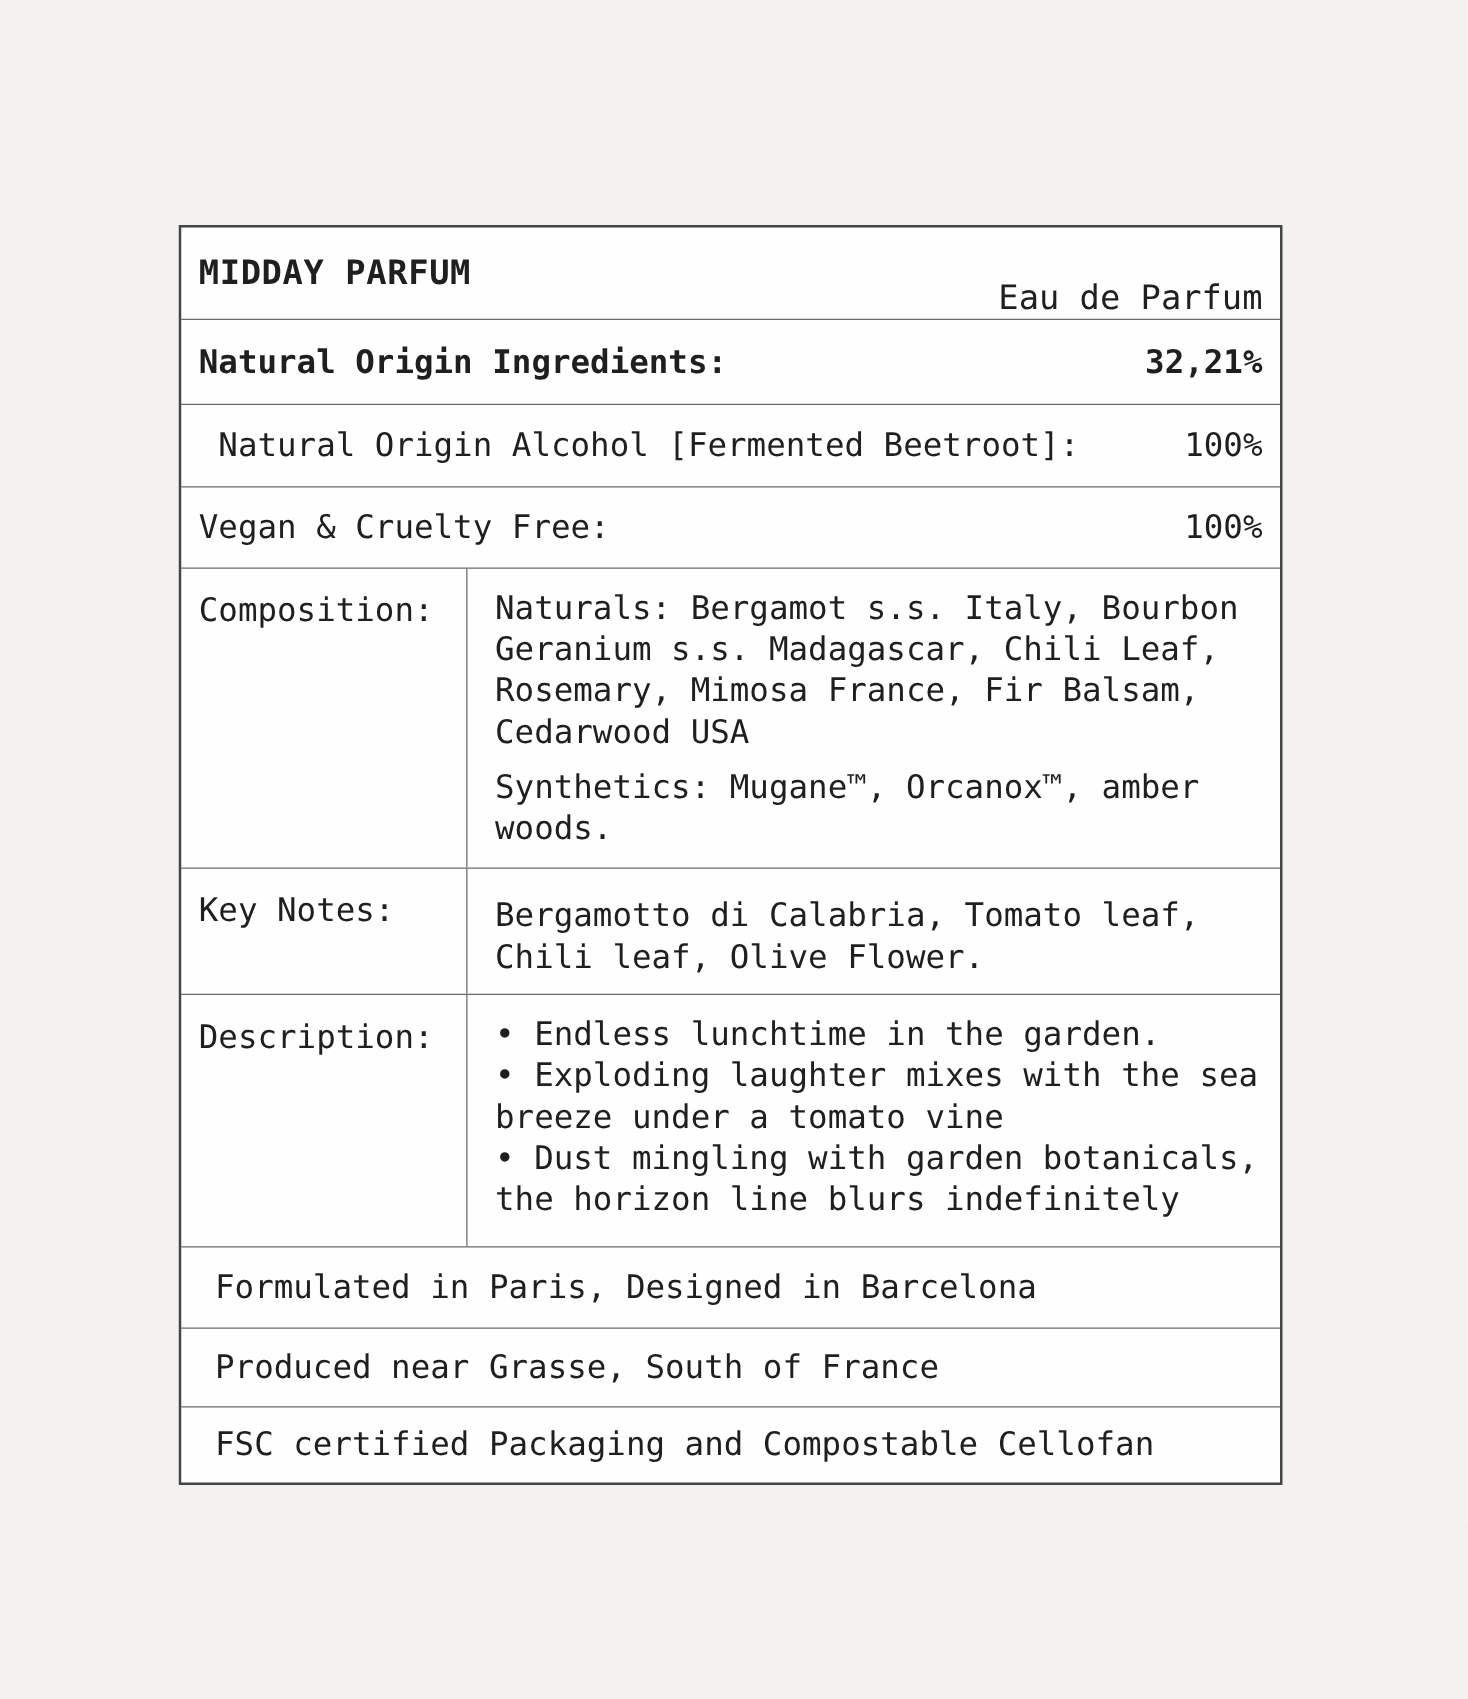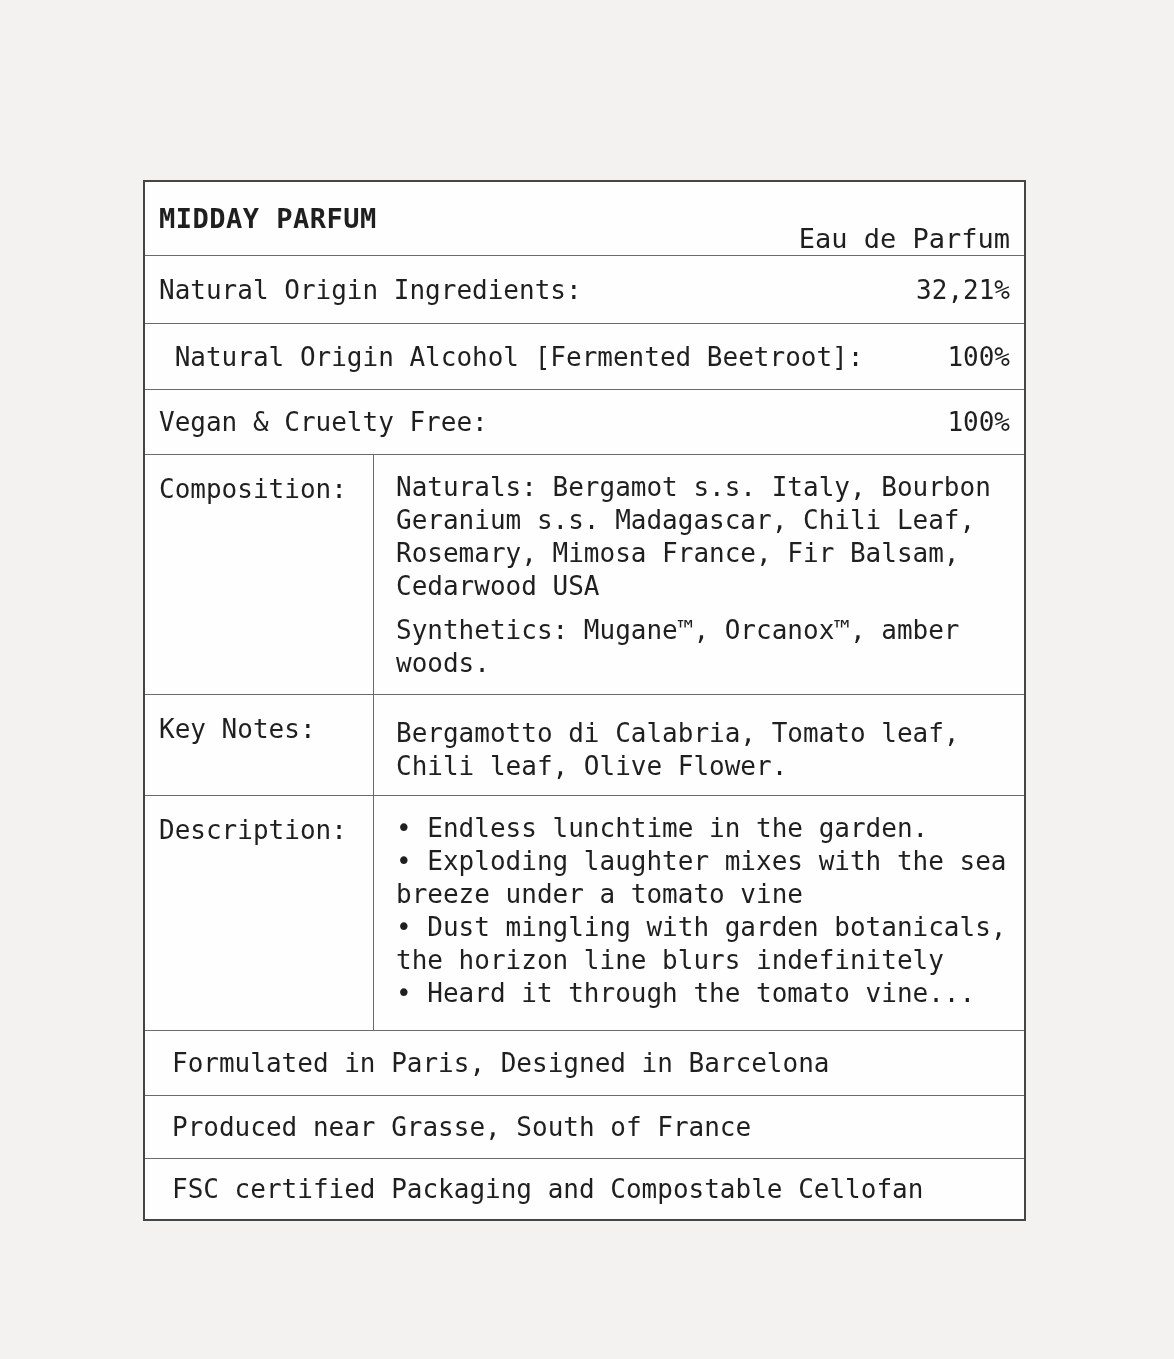--- a/index.html
+++ b/index.html
@@ -44,21 +44,21 @@
 
   
   .row.kv {
     display: flex;
     align-items: center;
     justify-content: space-between;
     padding: 0 14px;
     font-size: 26px;
     white-space: pre;
   }
-  .row.kv.h-ing { height: 68px; }
+  .row.kv.h-ing { height: 68px; font-weight: bold; }
   .row.kv.h-alc { height: 66px; }
   .row.kv.h-veg { height: 65px; }
 
   
   .row.split { display: flex; font-size: 26px; line-height: 33px; }
   .row.split .left {
     flex: 0 0 229px;
     width: 229px;
     border-right: 1px solid var(--line-color);
     padding: 18px 8px 14px 14px;
@@ -120,21 +120,20 @@
       <div class="left">Key Notes:</div>
       <div class="right">Bergamotto di Calabria, Tomato leaf, Chili leaf, Olive Flower.</div>
     </div>
 
     <div class="row split description">
       <div class="left">Description:</div>
       <div class="right">
         <div class="bullet">• Endless lunchtime in the garden.</div>
         <div class="bullet">• Exploding laughter mixes with the sea breeze under a tomato vine</div>
         <div class="bullet">• Dust mingling with garden botanicals, the horizon line blurs indefinitely</div>
-        <div class="bullet">• Heard it through the tomato vine...</div>
       </div>
     </div>
 
     <div class="row full f1">Formulated in Paris, Designed in Barcelona</div>
     <div class="row full f2">Produced near Grasse, South of France</div>
     <div class="row full f3">FSC certified Packaging and Compostable Cellofan</div>
 
   </div>
 </div>
 

